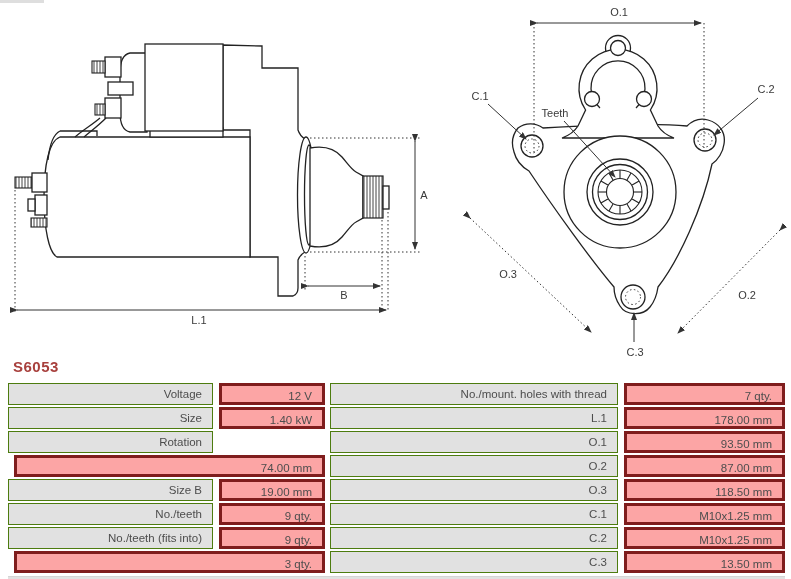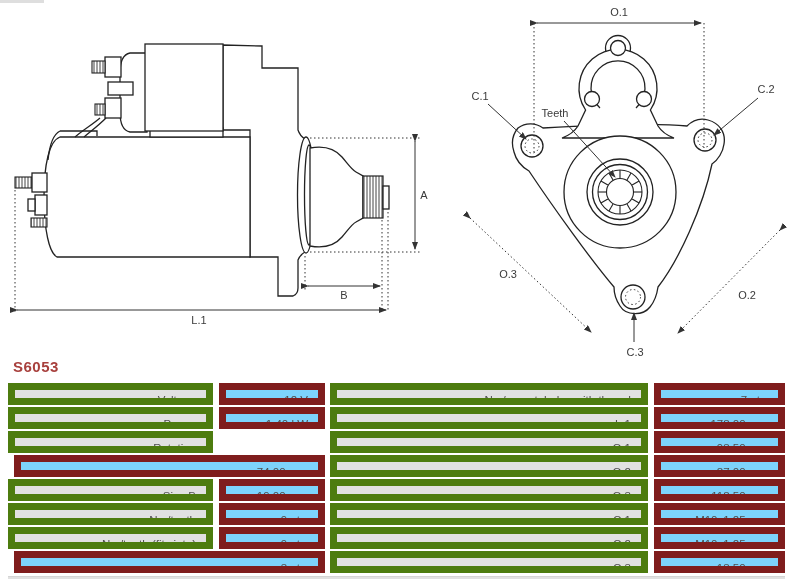--- a/index.html
+++ b/index.html
@@ -10,24 +10,24 @@
   .svg-left{left:0;}
   .svg-right{left:430px;}
   .part-number{position:absolute;left:13px;top:358px;font-size:15px;font-weight:bold;
                color:#a8403d;letter-spacing:.5px;text-align:center;}
   .spec-table{position:absolute;left:8px;top:383px;display:flex;}
   .col-left{width:317px;margin-right:5px;}
   .col-right{width:455px;}
   .row{display:flex;height:22px;margin-bottom:2px;}
   .cl,.cv{font-size:11.5px;line-height:20px;color:#4d4d4d;text-align:right;
           padding:0 10px 0 4px;white-space:nowrap;overflow:hidden;}
-  .cl{background:#e1e1e1;border:7px solid #4d7c0f;}
-  .cv{background:#7dd3fc;border:7px solid #7f1d1d;margin-left:6px;flex:1;}
+  .cl{background:#e1e1e1;border:1px solid #4d7c0f;}
+  .cv{background:#fca5a5;border:3px solid #7f1d1d;margin-left:6px;flex:1;}
   .col-left .cl{width:205px;}
-  .col-right .cl{width:318px;}
+  .col-right .cl{width:288px;}
   .sliver{position:absolute;left:8px;top:576px;width:777px;height:3px;
           background:#e1e1e1;border-top:1px solid #d4d4d4;}
   .artifact{position:absolute;left:0;top:0;width:44px;height:3px;background:#dedede;}
   svg text{font-family:"Liberation Sans",sans-serif;font-size:11px;fill:#3a3a3a;}
   .part-line{fill:#fff;stroke:#222;stroke-width:1.3;}
   .part-open{fill:none;stroke:#222;stroke-width:1.3;}
   .dim{stroke:#333;stroke-width:1;fill:none;}
   .dot{stroke:#333;stroke-width:1;fill:none;stroke-dasharray:1.5 2.5;}
 </style>
 </head>
@@ -208,21 +208,21 @@
 
   <div class="part-number">S6053</div>
 
   <div class="spec-table">
     <div class="col-left">
       <div class="row">
         <div class="cl">Voltage</div>
         <div class="cv">12 V</div>
       </div>
       <div class="row">
-        <div class="cl">Power</div>
+        <div class="cl">Size</div>
         <div class="cv">1.40 kW</div>
       </div>
       <div class="row">
         <div class="cl">Rotation</div>
       </div>
       <div class="row">
         <div class="cv">74.00 mm</div>
       </div>
       <div class="row">
         <div class="cl">Size B</div>

